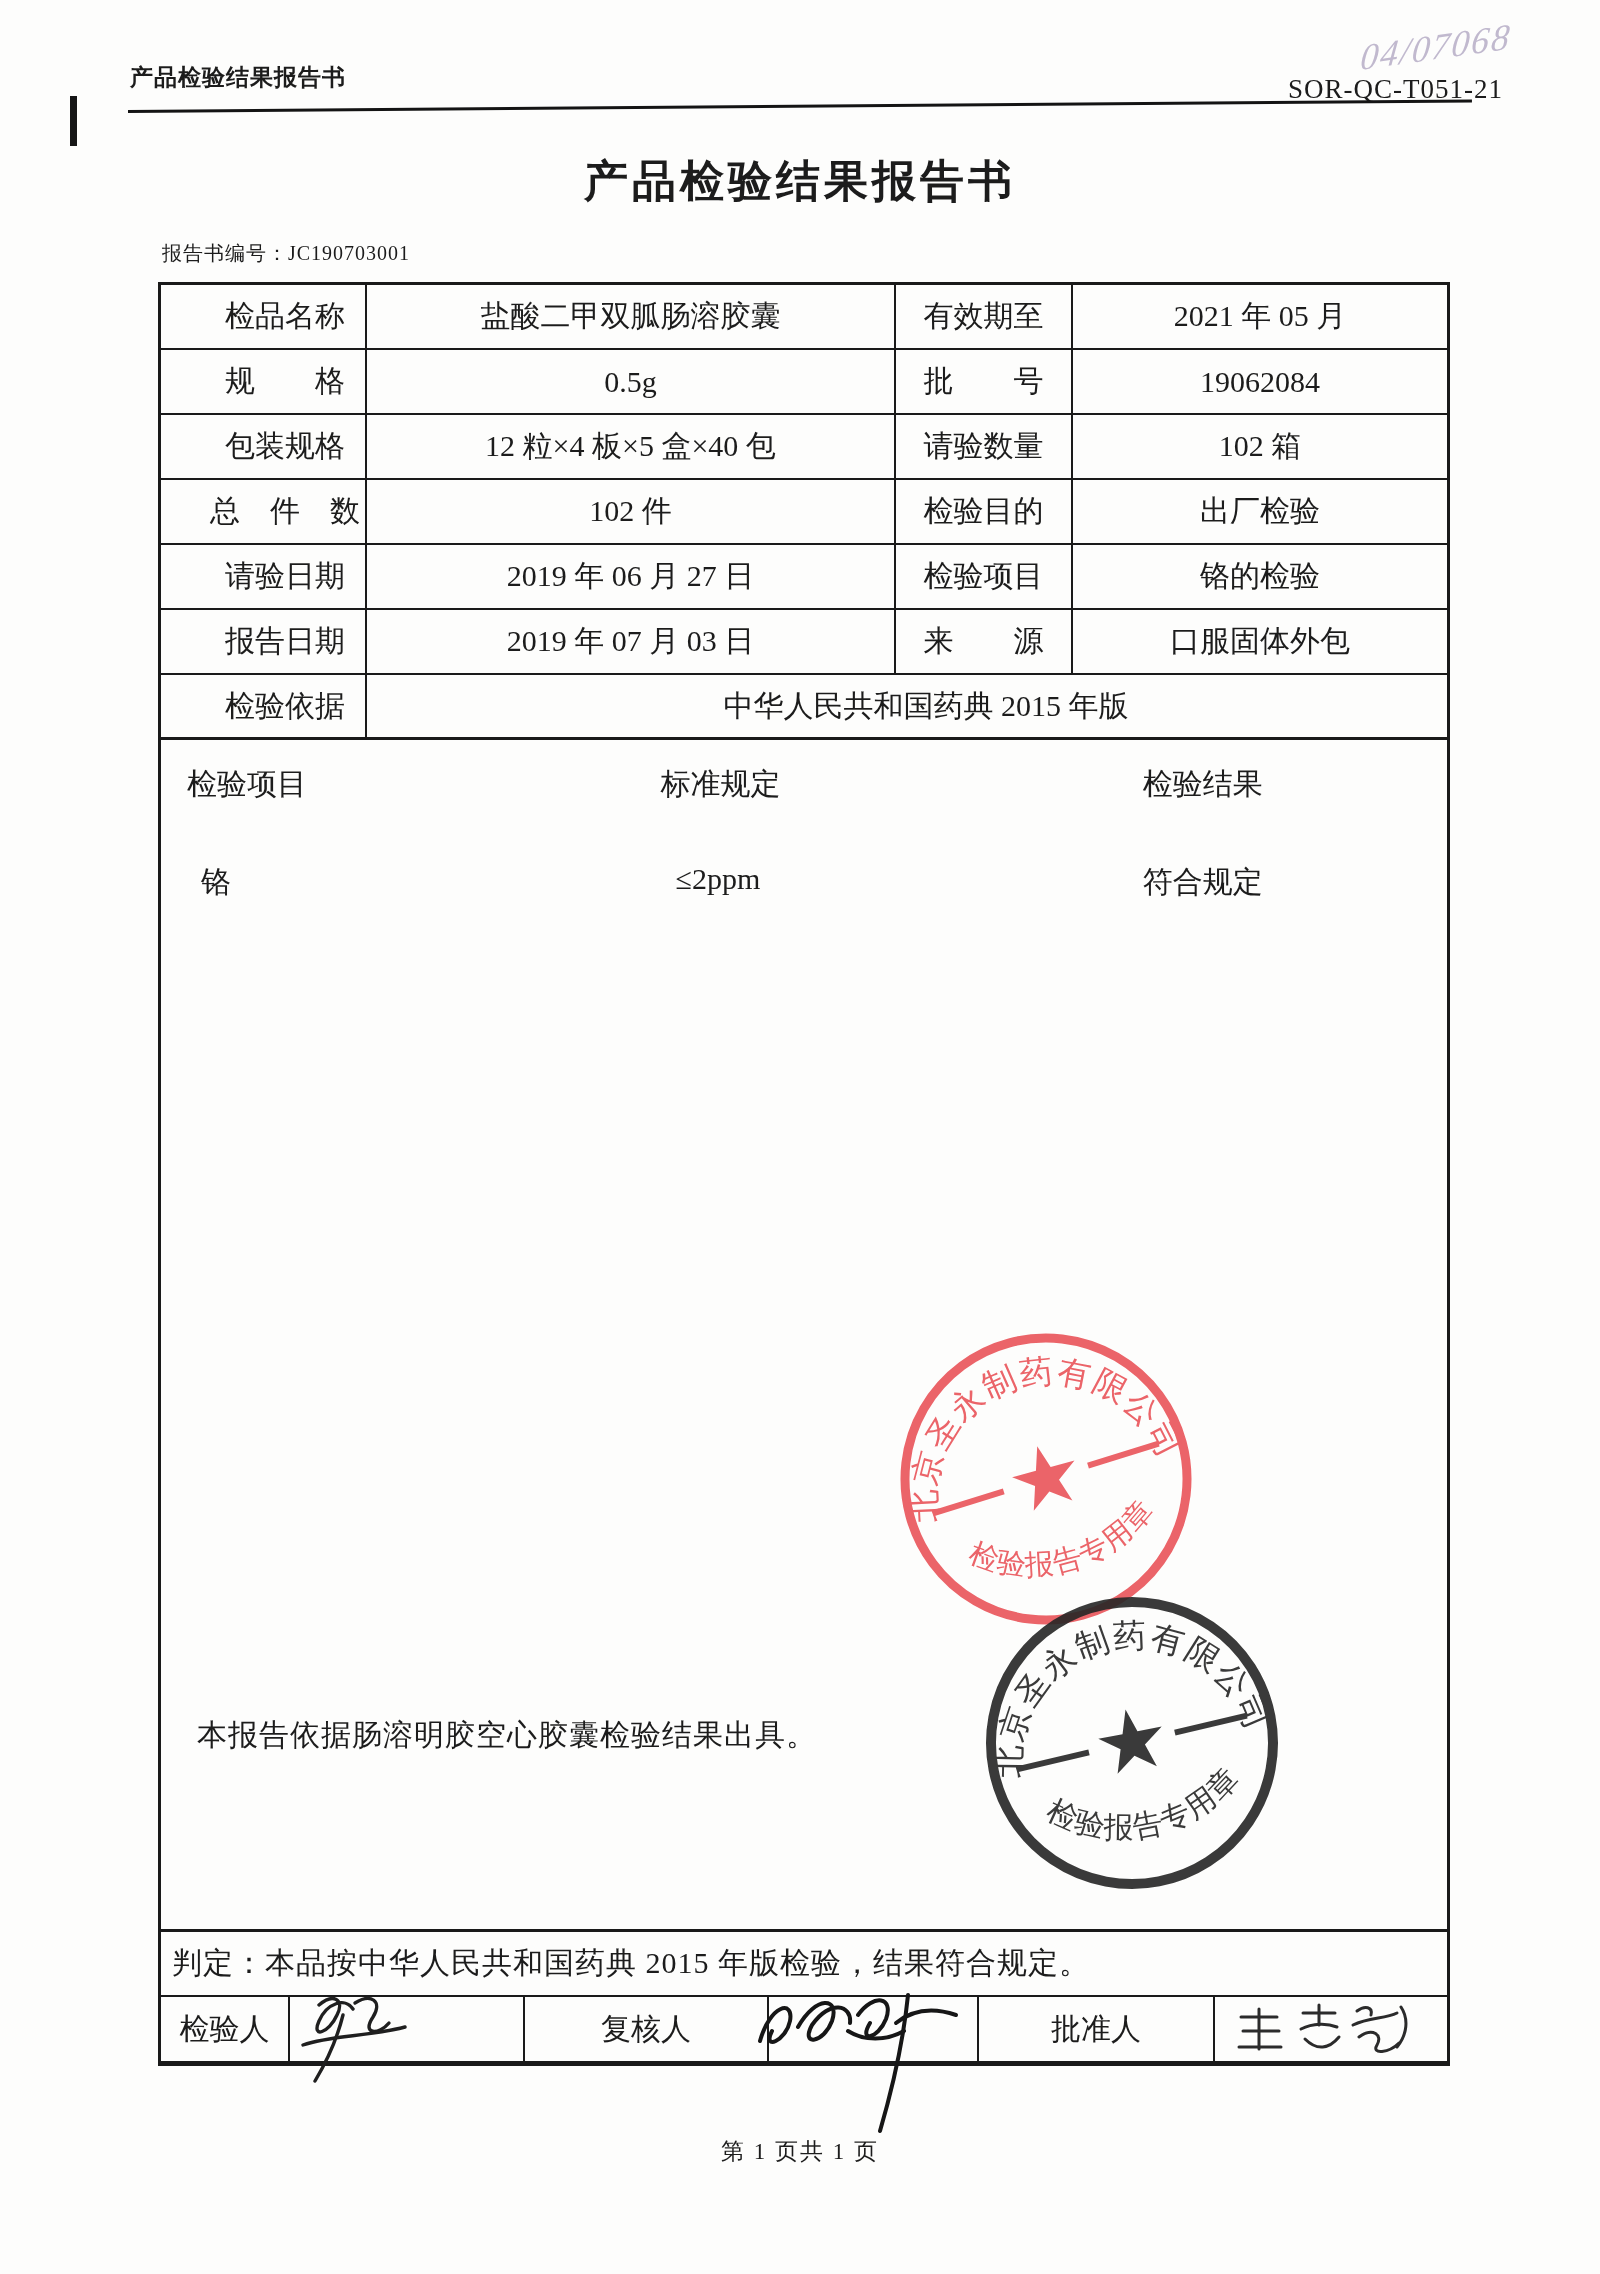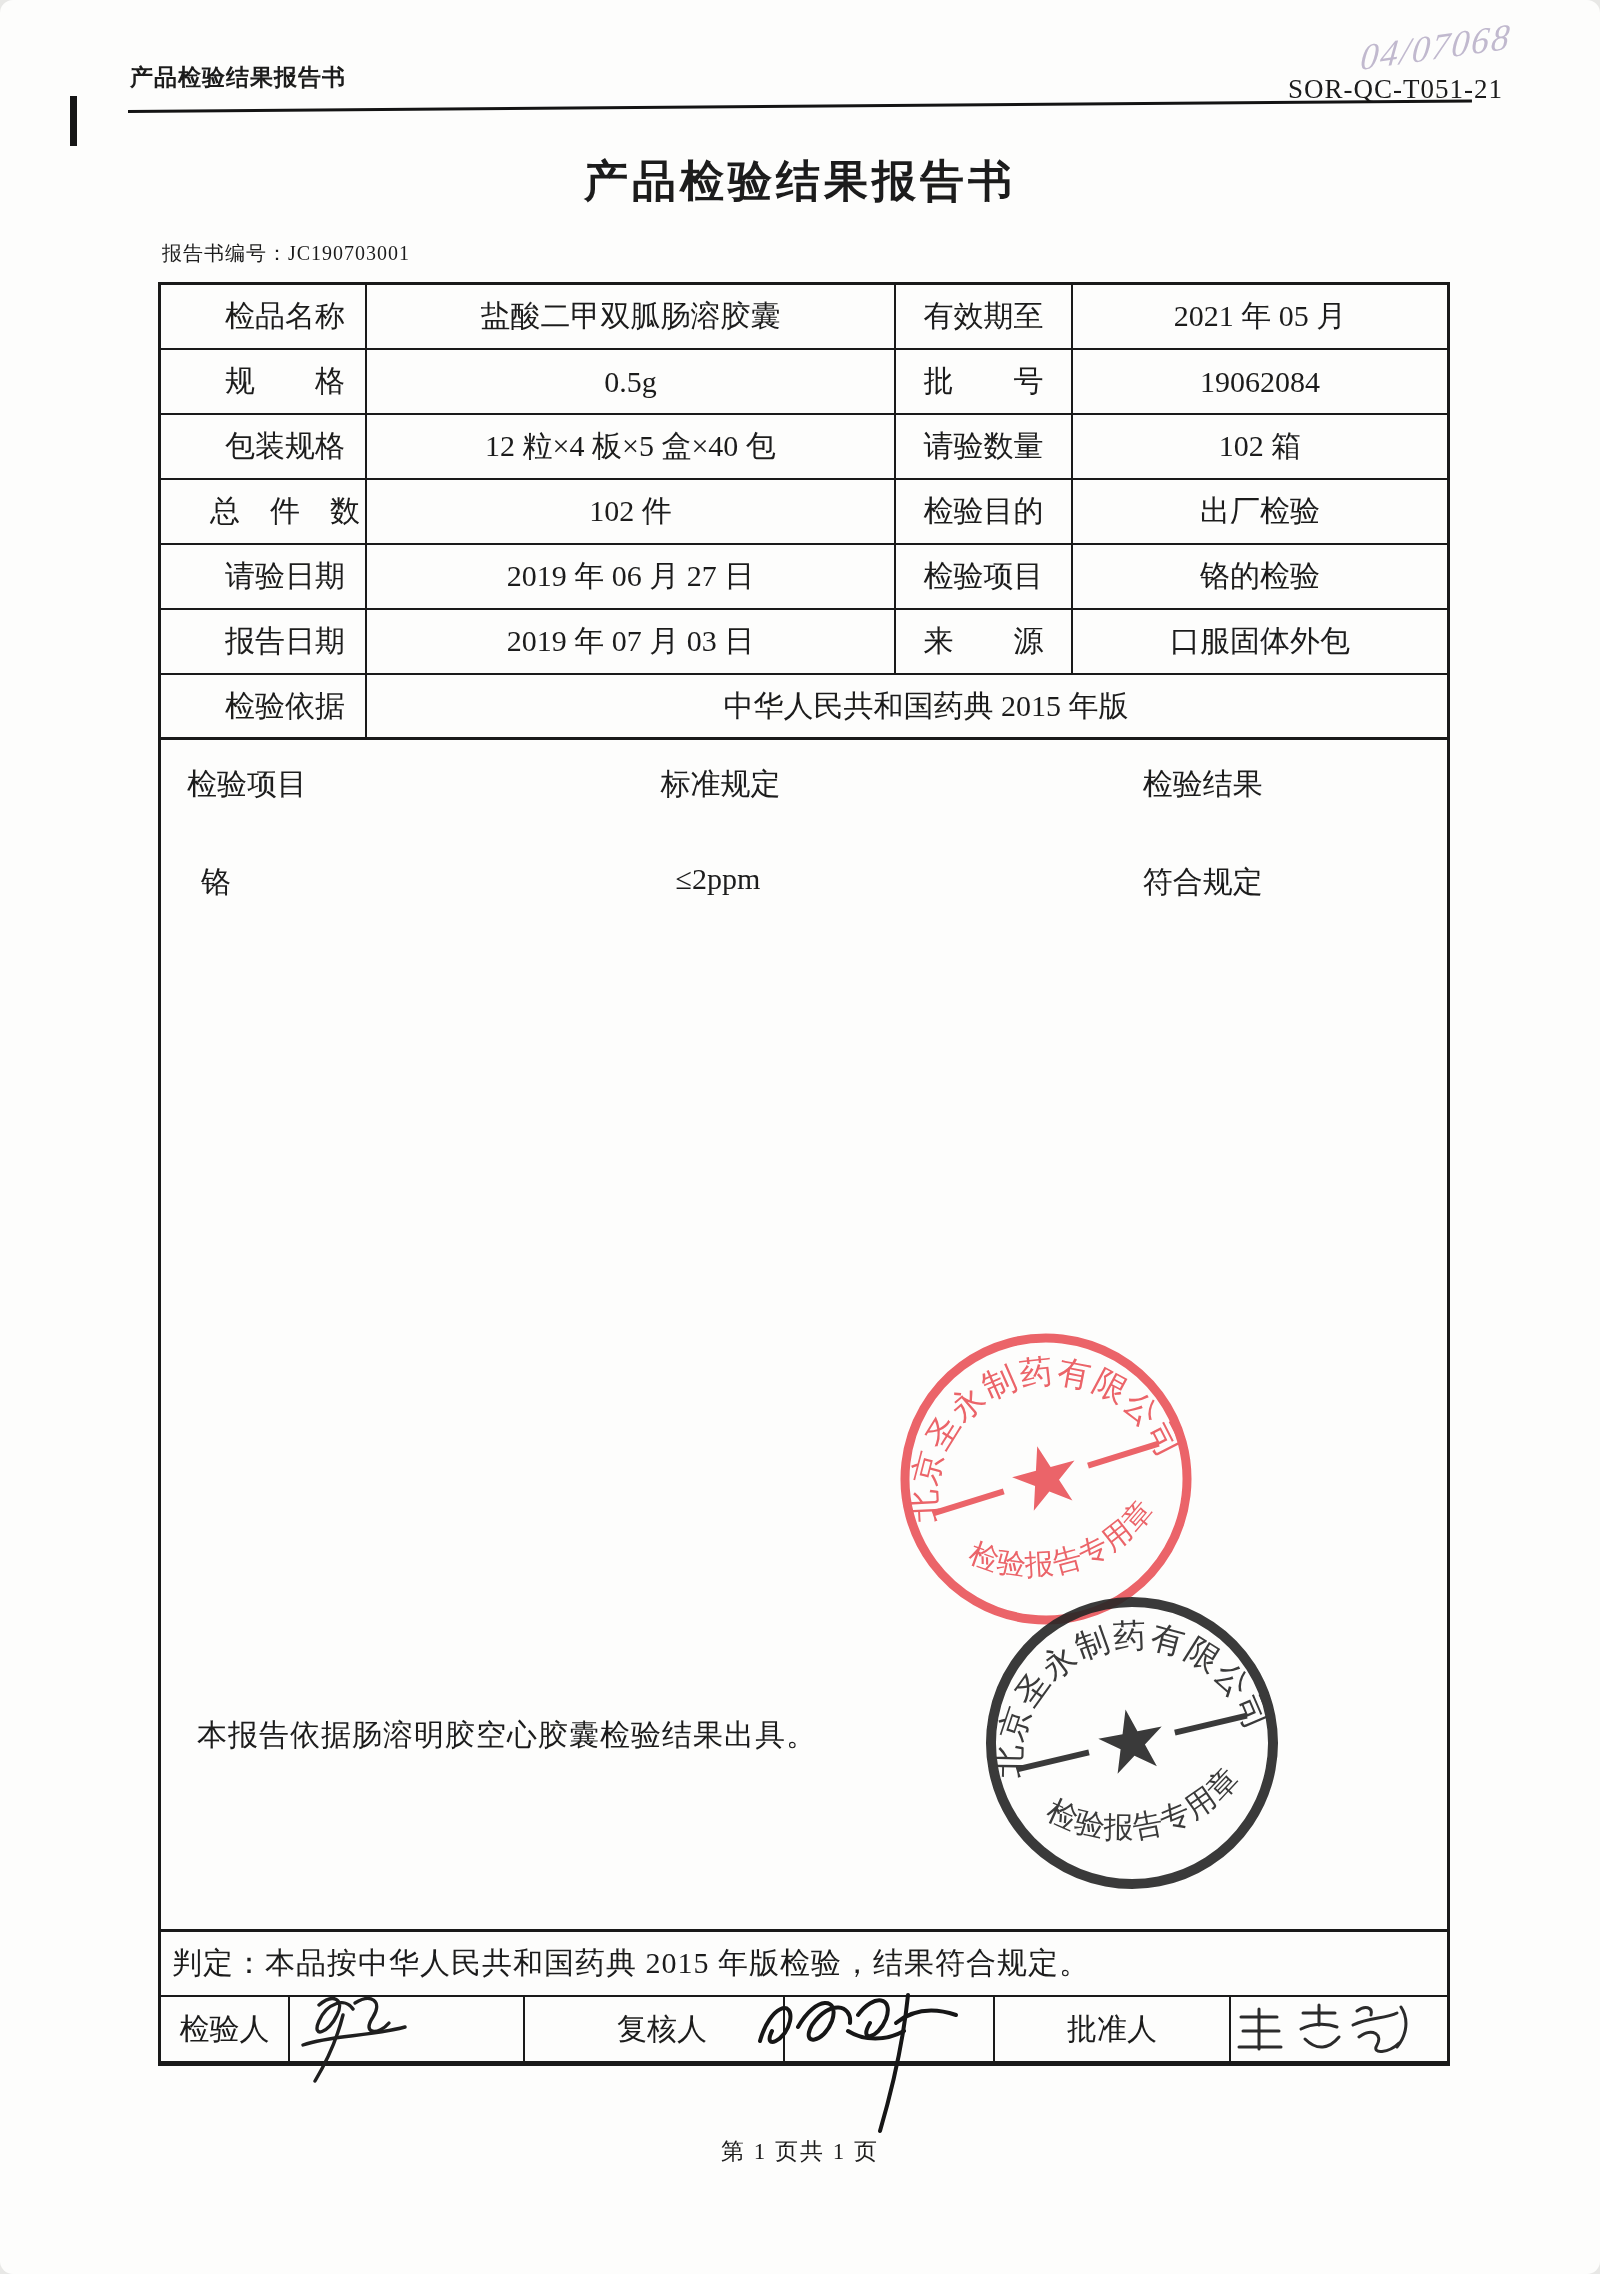--- a/index.html
+++ b/index.html
@@ -1,21 +1,20 @@
 <!DOCTYPE html>
 <html><head>
 <meta charset="utf-8">
 <style>
   html,body{margin:0;padding:0;background:#e8e8e6;}
   .page{
     position:relative; width:1600px; height:2274px; margin:0 auto;
     background:#fdfdfc; overflow:hidden;
     font-family:"Liberation Serif","DejaVu Serif",serif;
     color:#1c1c1c;
-    border-radius:13px;
   }
   *{box-sizing:border-box;}
   
   .hdr-left{position:absolute;left:130px;top:62px;font-size:23px;font-weight:bold;letter-spacing:1px;}
   .hdr-right{position:absolute;left:1288px;top:74px;font-size:27px;letter-spacing:1px;}
   .hdr-rule{position:absolute;left:128px;top:110px;width:1344px;height:3px;background:#141414;transform:rotate(-0.45deg);transform-origin:left center;}
   .pencil-note{
     position:absolute;left:1360px;top:26px;font-size:36px;font-style:italic;
     color:#b7aec7;transform:rotate(-8deg) skewX(-14deg);letter-spacing:2px;opacity:.85;
   }
@@ -45,21 +44,21 @@
   .sec-res{left:81%;top:122px;transform:translateX(-50%);}
   .sec-note{left:36px;top:975px;font-size:30px;letter-spacing:1px;}
   
   .stamp{position:absolute;width:300px;height:300px;}
   .stamp svg{width:100%;height:100%;}
   .stamp-red{left:735px;top:589px;transform:rotate(-15deg);opacity:.84;}
   .stamp-black{left:821px;top:853px;transform:rotate(-11deg);opacity:.9;}
   
   .judge-row{height:65px;border-bottom:2px solid #1a1a1a;display:flex;align-items:center;padding-left:11px;font-size:30px;letter-spacing:1px;white-space:nowrap;}
   .sig-row{display:flex;height:64px;border-bottom:none;position:relative;}
-  .s1{width:129px;} .s2{width:235px;} .s3{width:244px;margin-left:16px;} .s4{width:210px;} .s5{width:236px;}
+  .s1{width:129px;} .s2{width:235px;} .s3{width:244px;} .s4{width:210px;} .s5{width:236px;}
   .sig-svg{position:absolute;pointer-events:none;}
   .sig-inspector{left:120px;top:-8px;width:150px;height:96px;}
   .sig-reviewer{left:585px;top:-18px;width:240px;height:160px;}
   .sig-approver{left:1068px;top:0px;width:200px;height:74px;}
   
   .footer{position:absolute;left:0;top:2136px;width:1600px;text-align:center;font-size:23px;letter-spacing:2px;}
 </style>
 </head>
 <body>
 

